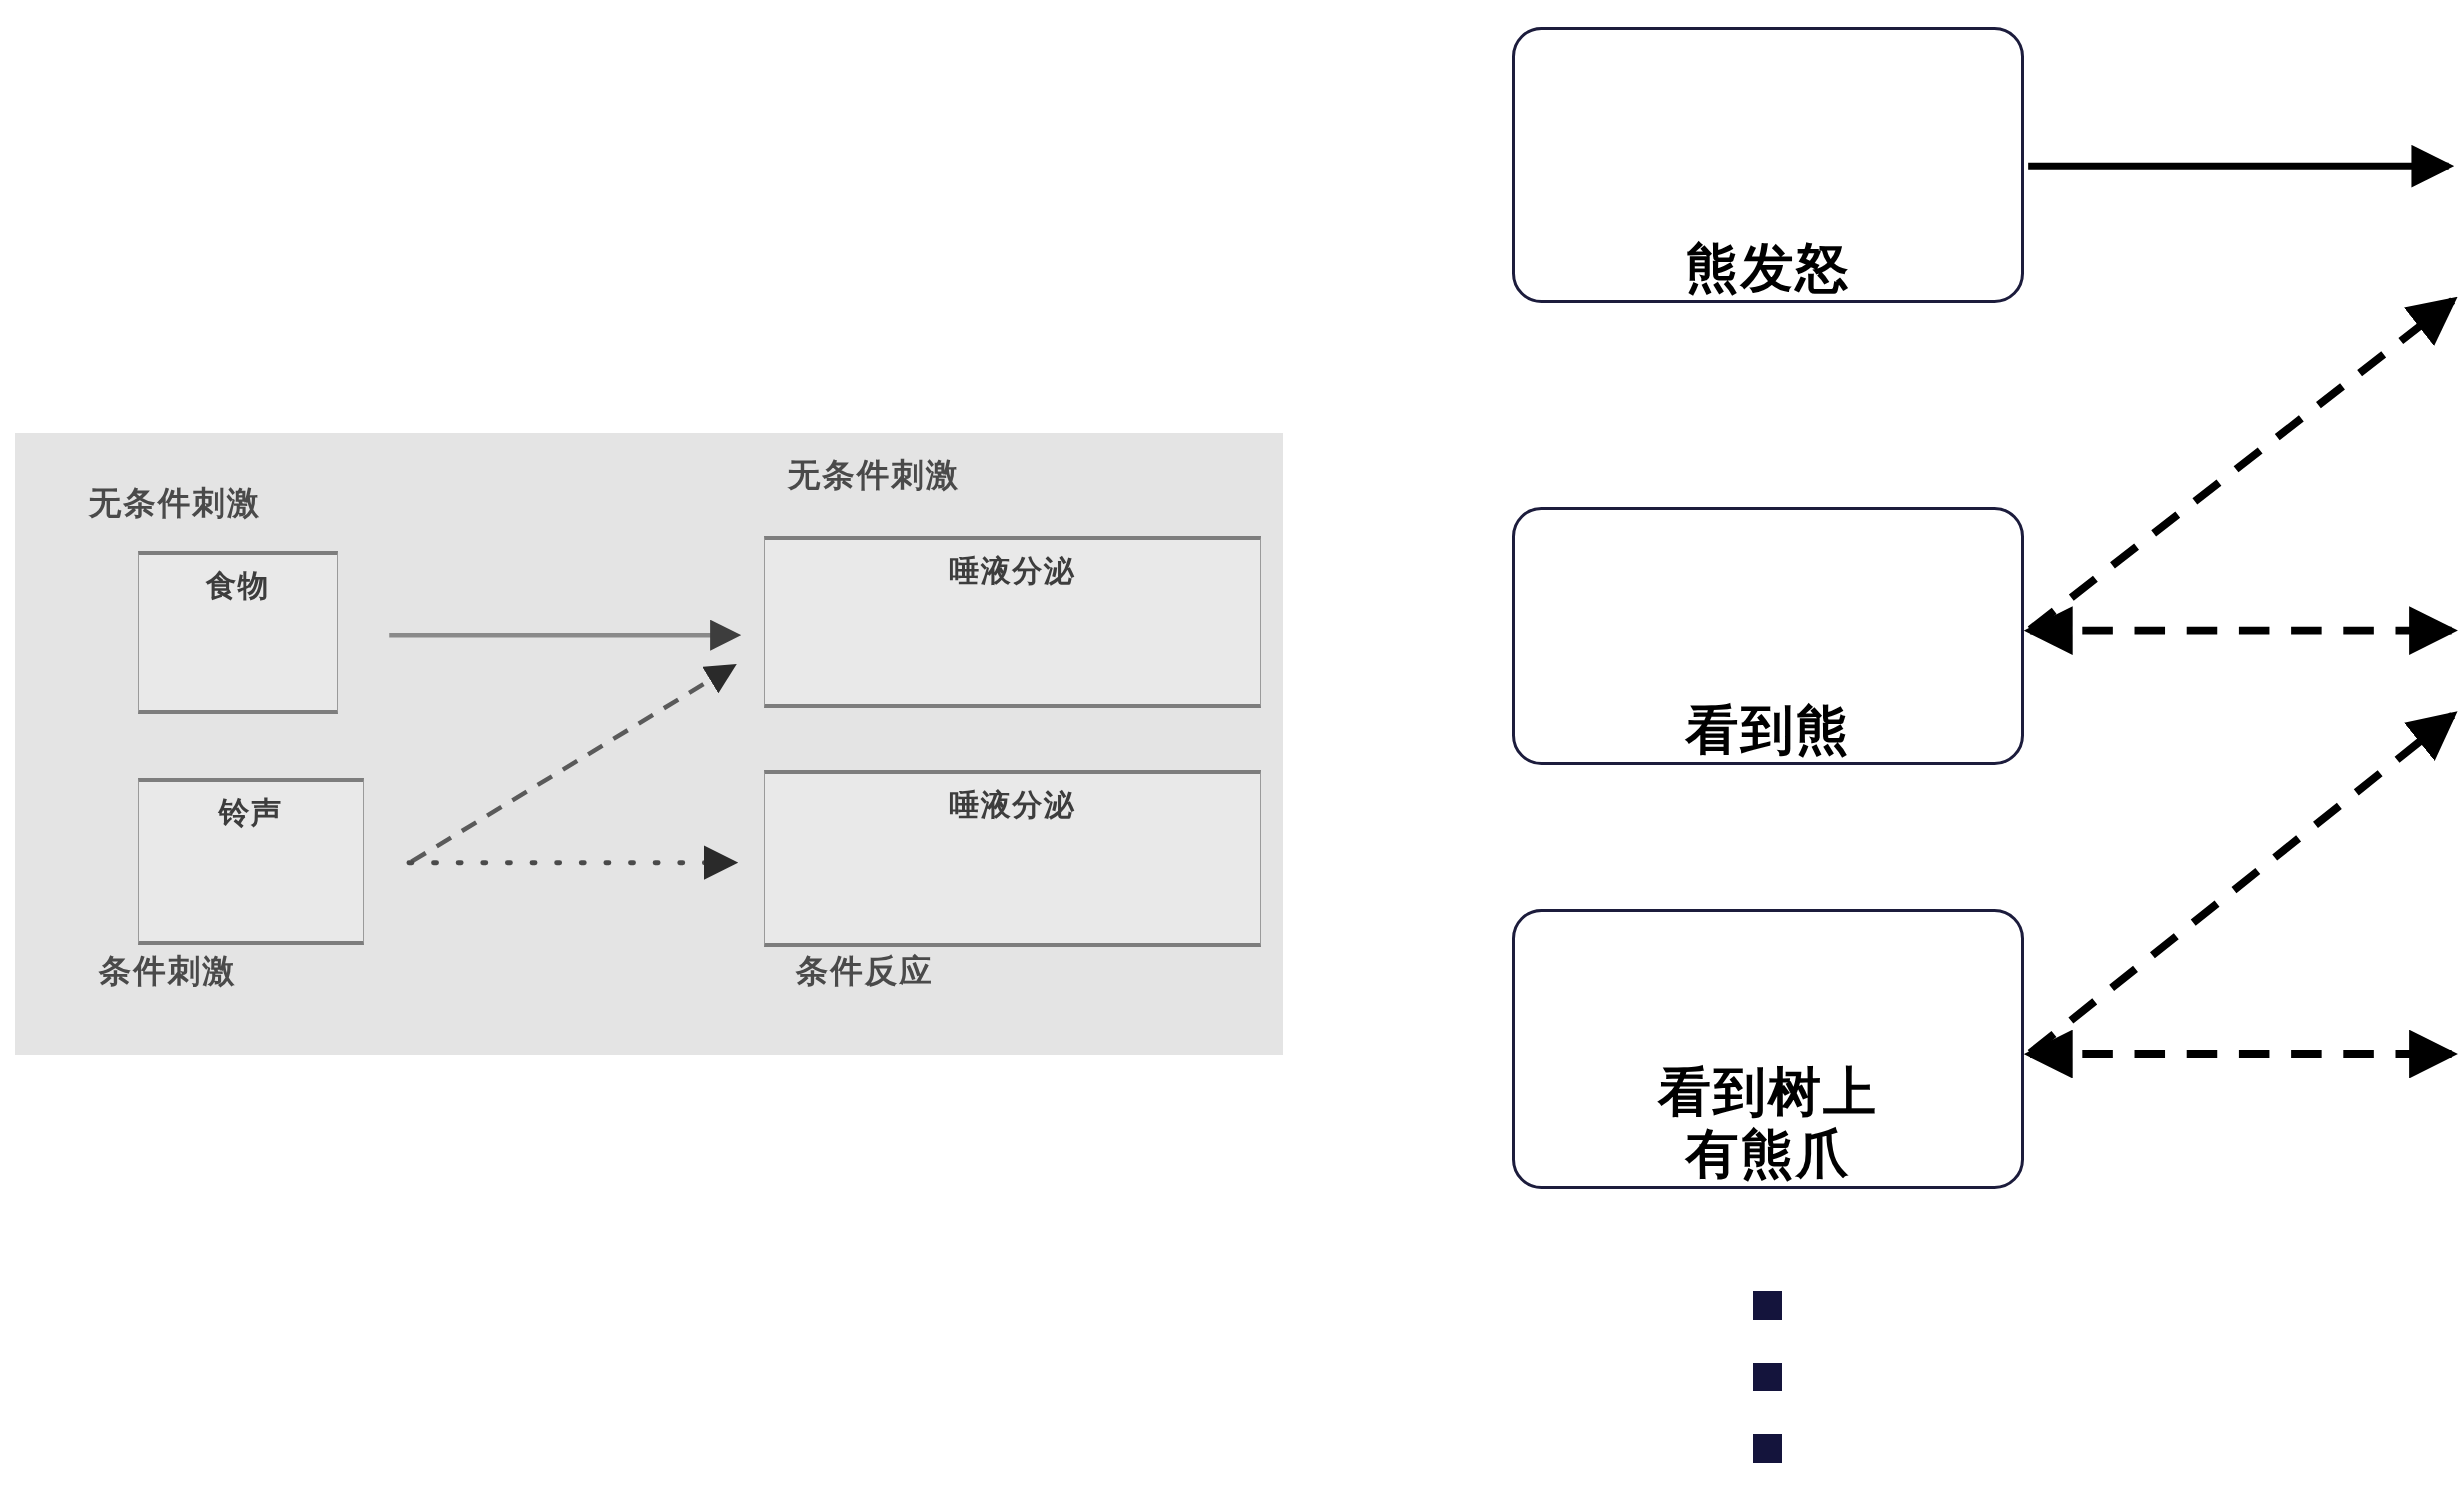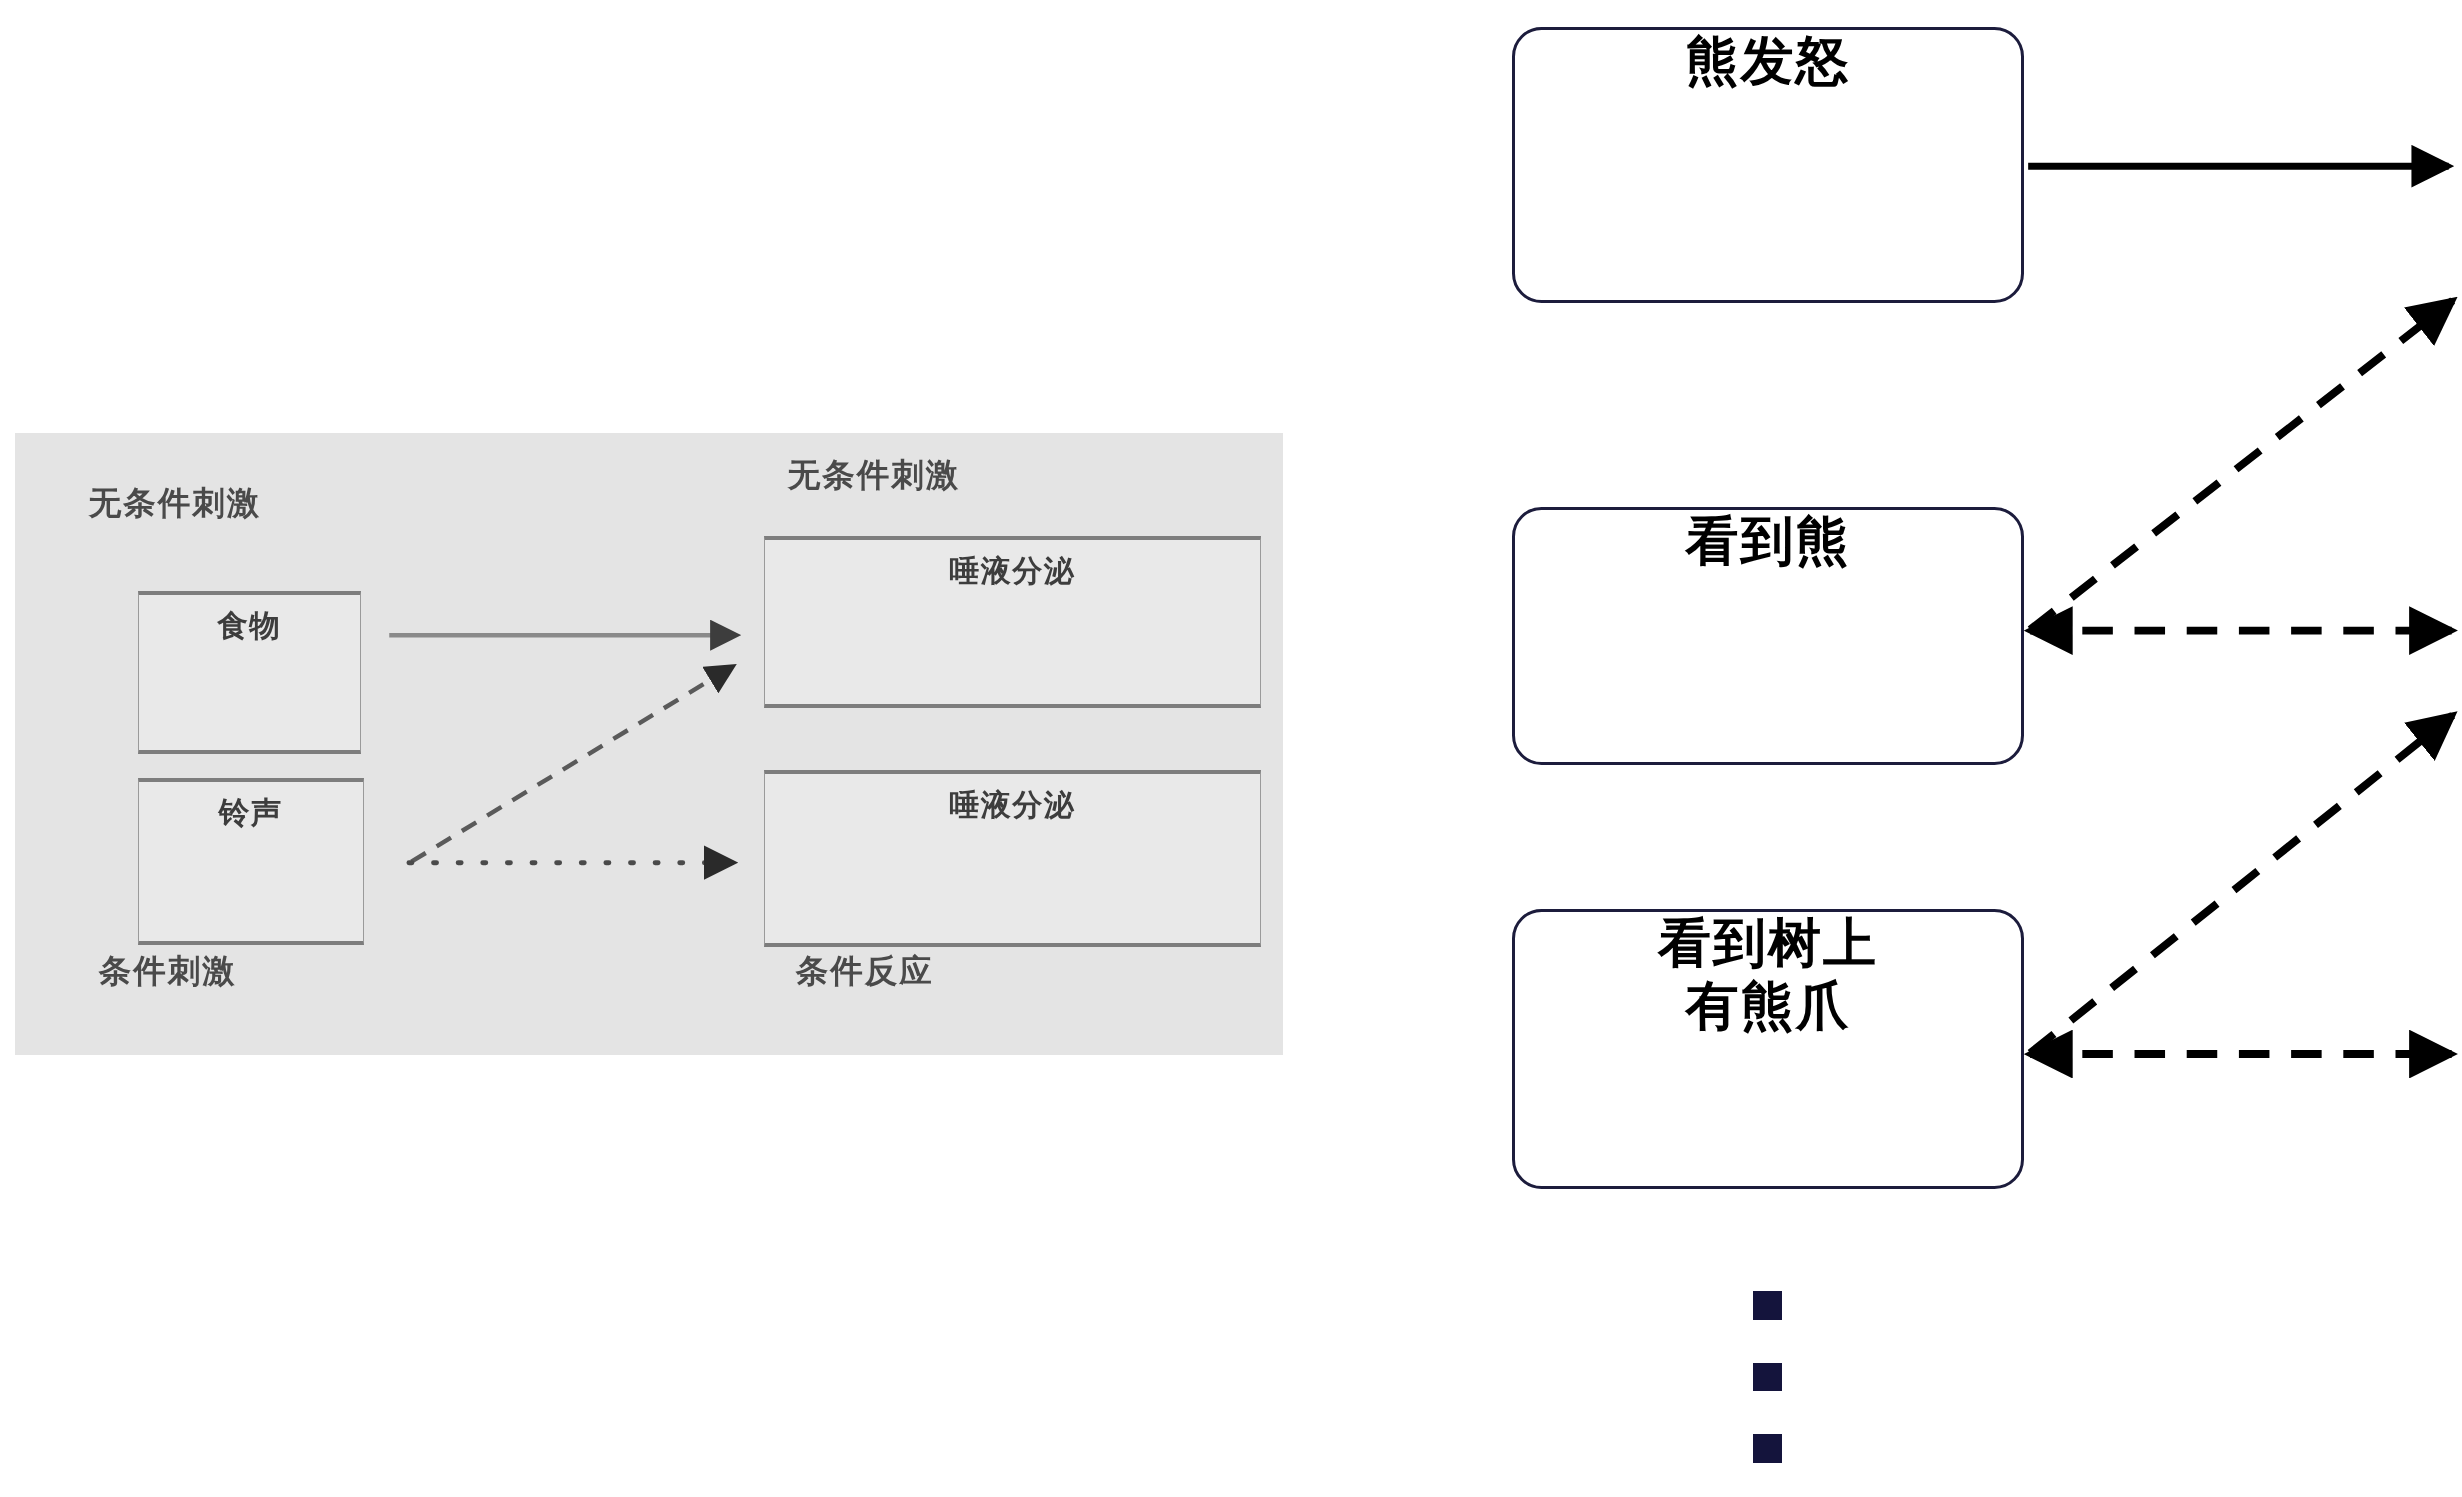--- a/index.html
+++ b/index.html
@@ -14,31 +14,31 @@
   #cc-head-us{left:74px;  top:20.7px;margin-top:28px;}
   #cc-head-ur{left:773px; top:20.7px;}
   #cc-head-cs{left:84px;  top:517px;}
   #cc-head-cr{left:781px; top:517px;text-align:center;}
 
   .cc-box{position:absolute;background:#e9e9e9;
           border:1.5px solid #9a9a9a;border-top:4.4px solid #7d7d7d;border-bottom:4.4px solid #7d7d7d;
           box-sizing:border-box;}
   .cc-box span{position:absolute;left:0;right:0;top:10.8px;text-align:center;
                color:#3d3d3d;font-weight:700;font-size:30.5px;letter-spacing:1.5px;white-space:nowrap;}
-  #cc-box-food {left:123px; top:118px; width:223px; height:163px;margin-top:40px;}
+  #cc-box-food {left:123px; top:118px; width:200px; height:163px;}
   #cc-box-bell {left:123px; top:345px; width:226px; height:167px;}
   #cc-box-sal1 {left:749px;top:103px; width:497px;height:172px;}
   #cc-box-sal2 {left:749px;top:337px; width:497px;height:177px;}
   #cc-box-sal1 span,#cc-box-sal2 span{font-size:30px;}
 
   #cc-svg{position:absolute;left:0;top:0;width:1268px;height:622px;}
 
   
   .rbox{position:absolute;background:#ffffff;box-sizing:border-box;
-        border-radius:29.5px;display:flex;align-items:flex-start;justify-content:center;
+        border-radius:29.5px;display:flex;align-items:flex-end;justify-content:center;
         text-align:center;line-height:1.18;}
   .rbox.navy{border:3.4px solid #1c1c3c;}
   .rbox .cn{color:#000;font-weight:700;font-size:53px;letter-spacing:2px;}
 
   #box-anger  {left:1512px;top:27px;  width:512px;height:276px;}
   #box-seebear{left:1512px;top:507px;width:512px;height:258px;}
   #box-claw   {left:1512px;top:909px;width:512px;height:280px;}
 
   #rl-svg{position:absolute;left:1453px;top:0;width:1853px;height:1498px;}
 

